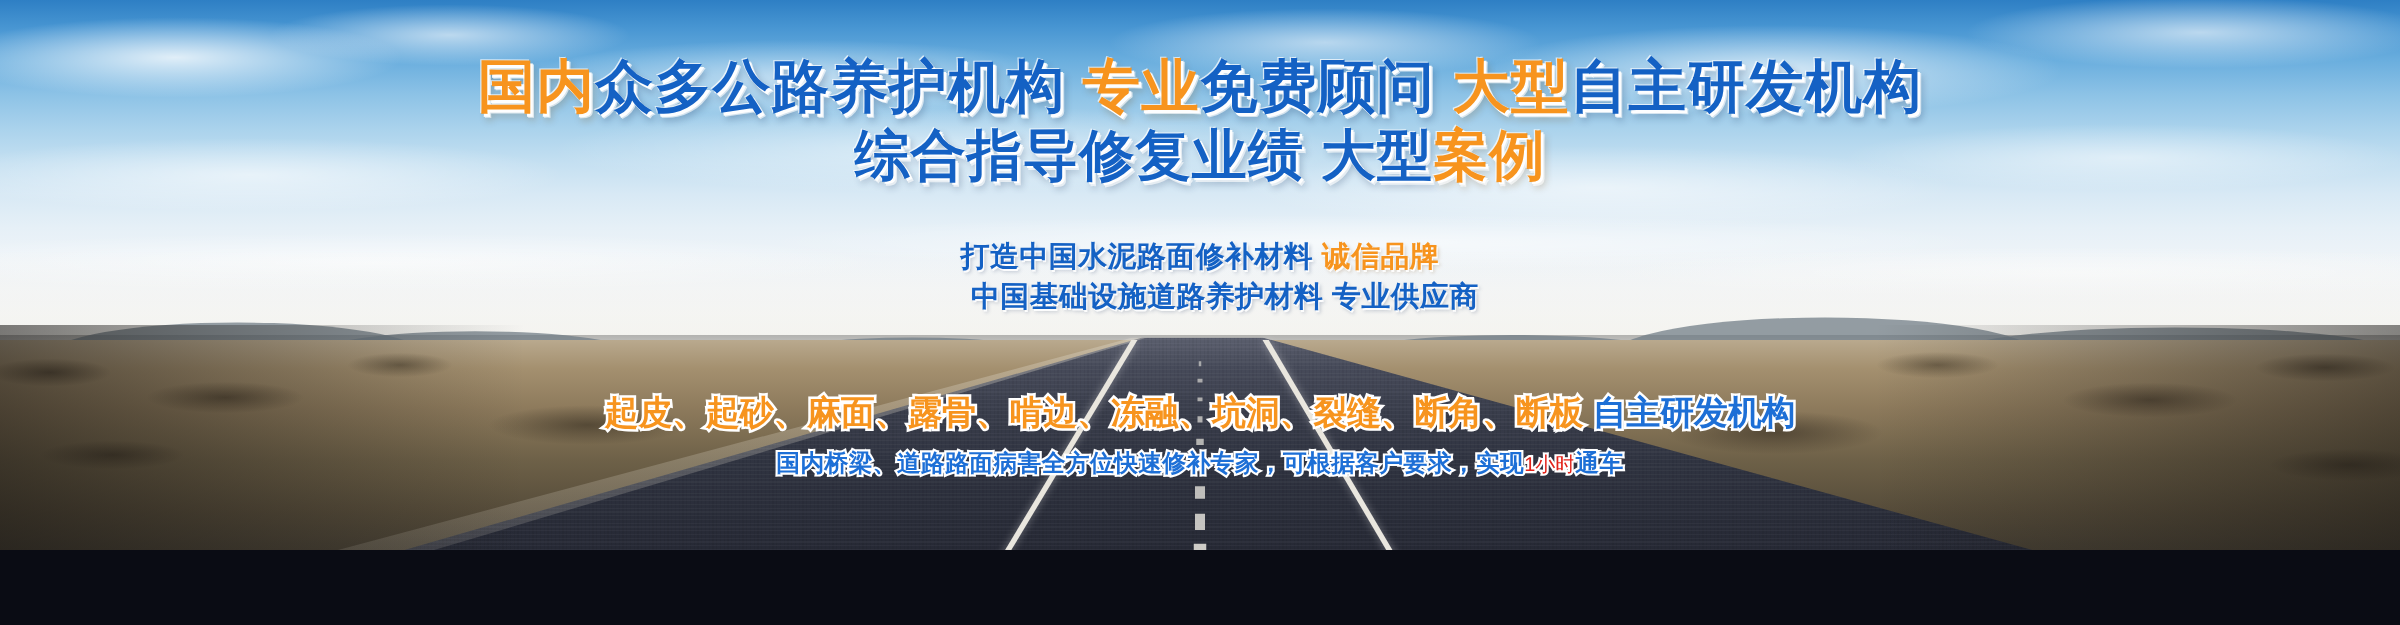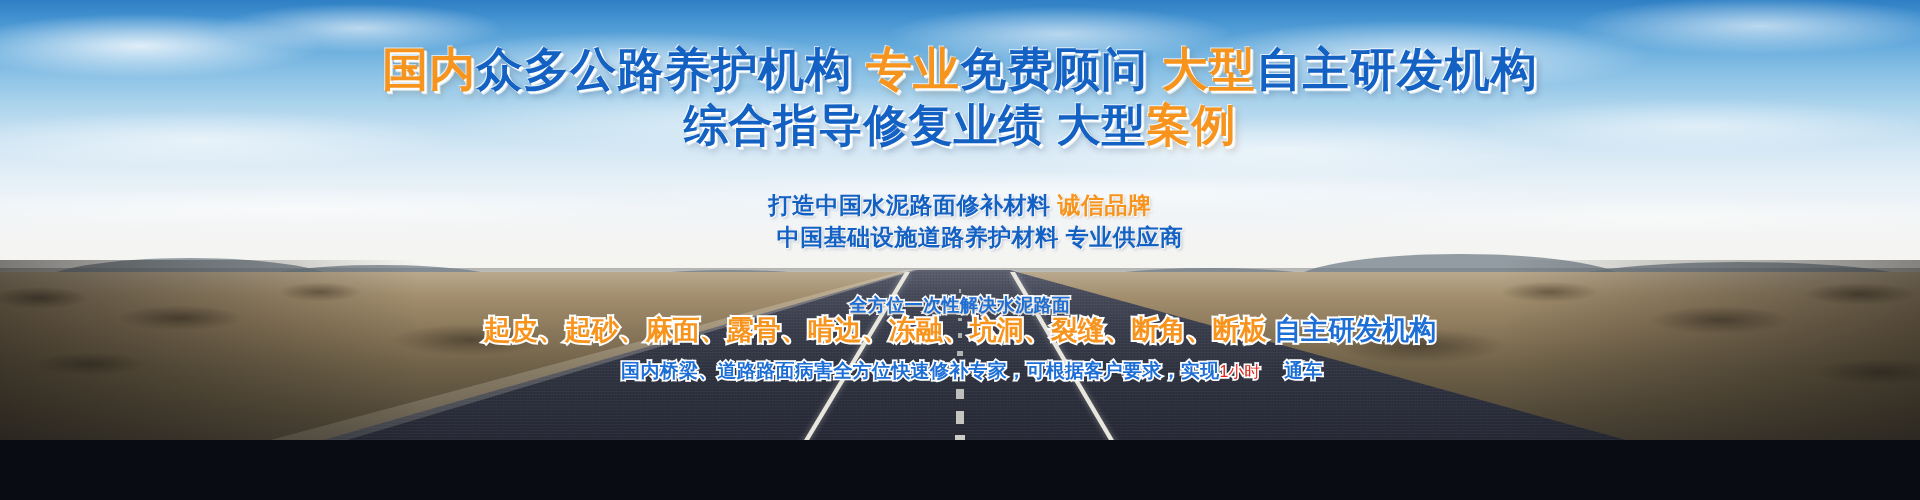--- a/index.html
+++ b/index.html
@@ -236,21 +236,20 @@
     -webkit-text-stroke:4px #ffffff;
     paint-order:stroke fill;
   }
   #road2 { top:316px; }
 
   .road-last {
     font-size:19px; font-weight:bold; white-space:nowrap; letter-spacing:.3px;
     color:#1d6fd6;
     -webkit-text-stroke:3.4px #ffffff;
     paint-order:stroke fill;
-    margin-left:24px;
   }
   .rl-red {
     color:#e2231a;
     -webkit-text-stroke:3.4px #ffffff;
     paint-order:stroke fill;
   }
   #road3 { top:358px; }
 
   .seg { display:inline; }
 </style>
@@ -297,19 +296,16 @@
     <div class="dash" style="left: 955.977px; top: 411.416px; width: 8.04536px; height: 12.5021px; opacity: 0.79;"></div>
     <div class="dash" style="left: 955.445px; top: 435.246px; width: 9.10921px; height: 16.1406px; opacity: 0.83;"></div>
     <div class="dash" style="left: 954.868px; top: 461.102px; width: 10.2635px; height: 20.7542px; opacity: 0.88;"></div>
     <div class="dash" style="left: 954.242px; top: 489.156px; width: 11.5159px; height: 26.5436px; opacity: 0.93;"></div>
     <div class="txtwrap hl" id="line1"><span class="seg hl-orange">国内</span><span class="seg hl-blue">众多公路养护机构</span><span class="seg hl-blue">  </span><span class="seg hl-orange">专业</span><span class="seg hl-blue">免费顾问</span><span class="seg hl-blue">  </span><span class="seg hl-orange">大型</span><span class="seg hl-blue">自主研发机构</span></div>
   <div class="txtwrap sub" id="sub1"><span class="seg sub-blue">打造中国水泥路面修补材料</span><span class="seg sub-blue">    </span><span class="seg sub-orange">诚信品牌</span></div>
 
   <div class="txtwrap hl" id="line2"><span class="seg hl-blue">综合指导修复业绩</span><span class="seg hl-blue">  </span><span class="seg hl-blue">大型</span><span class="seg hl-orange">案例</span></div>
   <div class="txtwrap sub" id="sub2"><span class="seg sub-blue">中国基础设施道路养护材料</span><span class="seg sub-blue"> </span><span class="seg sub-blue">专业供应商</span></div>
 
-  <div class="txtwrap" id="road1">
-    <span class="road-small">全方位一次性解决水泥路面</span>
-  </div>
   <div class="txtwrap road-big" id="road2"><span class="seg rb-orange">起皮、起砂、麻面、露骨、啃边、冻融、坑洞、裂缝、断角、断板</span><span class="seg rb-blue"> </span><span class="seg rb-blue">自主研发机构</span></div>
   <div class="txtwrap" id="road3"><span class="seg road-last">国内桥梁、道路路面病害全方位快速修补专家，可根据客户要求，实现</span><span class="seg rl-red">1小时</span><span class="seg road-last">通车</span></div>
 
 </div>
 
 </body></html>

